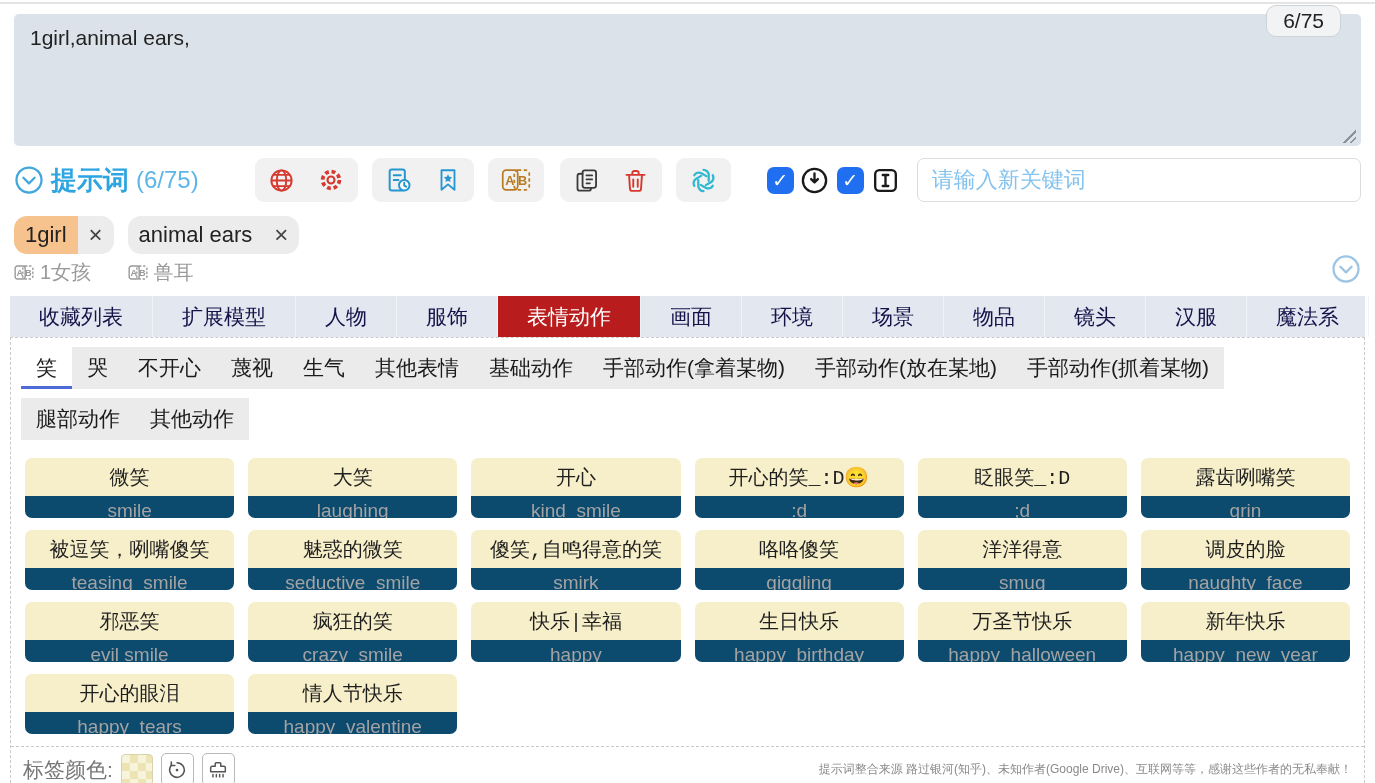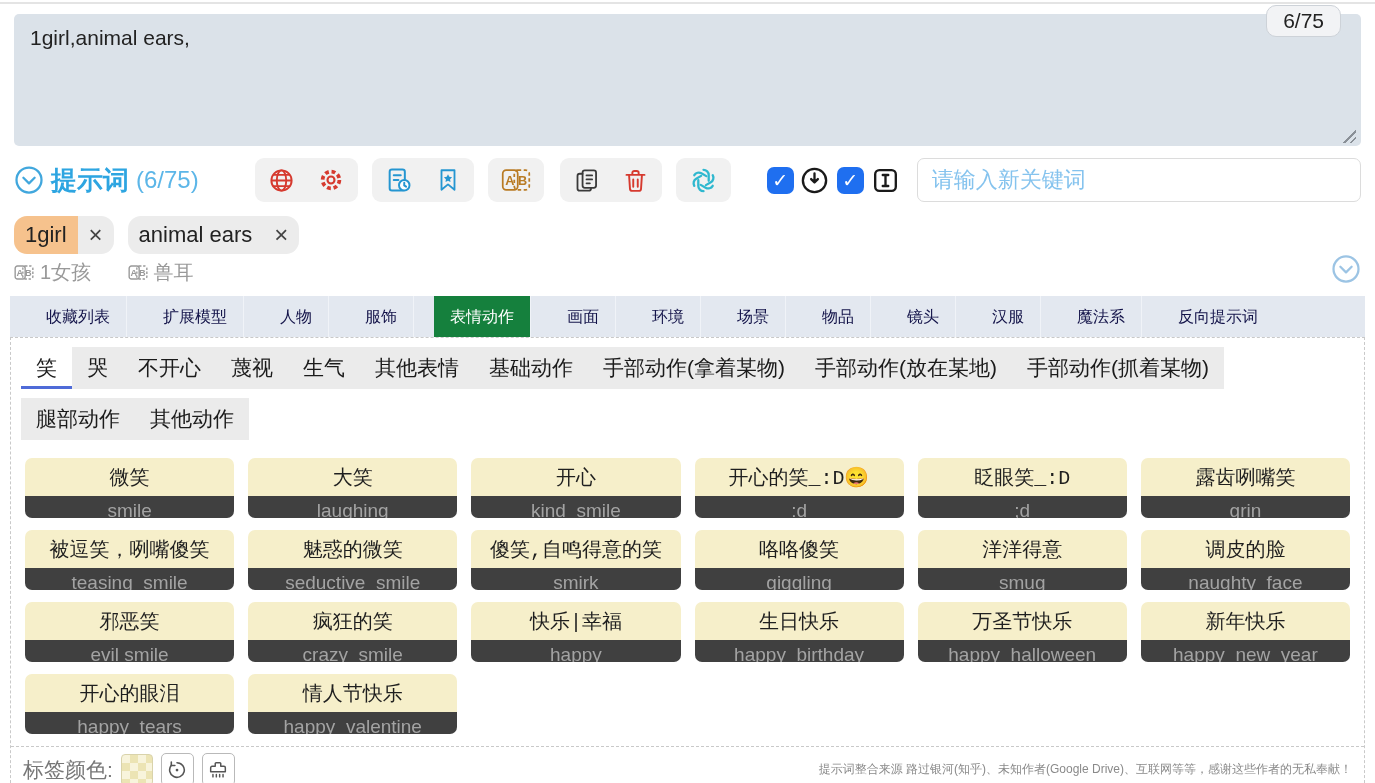--- a/index.html
+++ b/index.html
@@ -51,42 +51,42 @@
     background: #ececec; color: #222; }
   .chip.orange .lbl { background: #f6c28d; }
   .chip .x { padding: 0 11px; display: flex; align-items: center;
     background: #ececec; color: #444; font-size: 24px; cursor: pointer; }
   .trans { display: flex; align-items: center; gap: 6px; margin-top: 5px;
     color: #999; font-size: 20px; }
   .expand-btn { position: absolute; right: 0; top: 38px; cursor: pointer; }
 
   
   .main-tabs { margin: 10px 10px 0; display: flex; background: #e3e8f0; }
-  .main-tab { padding: 0 16px; line-height: 41px; font-size: 16px; color: #131349;
-    border-right: 1px solid #f0f3f8; cursor: pointer; white-space: nowrap; margin-left: 20px; }
+  .main-tab { padding: 0 29px; line-height: 41px; font-size: 21px; color: #131349;
+    border-right: 1px solid #f0f3f8; cursor: pointer; white-space: nowrap; }
   .main-tab:last-child { border-right: none; }
-  .main-tab.active { background: #15803d; color: #fff; }
+  .main-tab.active { background: #b91c1c; color: #fff; }
 
   
   .content { margin: 0 10px; border: 1px dashed #c9c9c9; height: 456px;
     display: flex; flex-direction: column; background: #fff; }
   .subtabs { padding: 9px 10px 0; }
   .strip-row { margin-bottom: 9px; }
   .strip { display: inline-flex; background: #ebebeb; }
   .subtab { padding: 7px 15px; font-size: 21px; color: #1b1b1b; cursor: pointer;
     white-space: nowrap; }
   .subtab.active { background: #fff; border-bottom: 3px solid #4f6bd8; padding-bottom: 4px; }
 
   
   .cards { padding: 9px 14px 12px; display: grid; grid-template-columns: repeat(6, 1fr);
     gap: 12px 14px; align-content: start; flex: 1; overflow: hidden; }
   .tag-card { border-radius: 7px; overflow: hidden; text-align: center; cursor: pointer; }
   .card-zh { background: #f6efca; padding: 6px 4px 5px; font-size: 20px; color: #1f1f1f;
     white-space: nowrap; overflow: hidden; font-family: Liberation Mono, monospace; }
-  .card-en { background: #404040; padding: 4px 4px 5px; font-size: 19px; color: #a3a3a3;
+  .card-en { background: #0c4a6e; padding: 4px 4px 5px; font-size: 19px; color: #a3a3a3;
     white-space: nowrap; overflow: hidden; }
 
   
   .footer { border-top: 1px dashed #c9c9c9; height: 46px; display: flex;
     align-items: center; justify-content: space-between; padding: 0 12px; }
   .f-left { display: flex; align-items: center; gap: 8px; font-size: 21px; color: #777; }
   .swatch { width: 32px; height: 32px; border: 1px solid #d9d3ab; border-radius: 4px;
     background-image: conic-gradient(#ece4b4 25%, #f8f4dc 0 50%, #ece4b4 0 75%, #f8f4dc 0);
     background-size: 16px 16px; cursor: pointer; }
   .f-btn { width: 33px; height: 33px; border: 1px solid #b9b9b9; border-radius: 5px;

